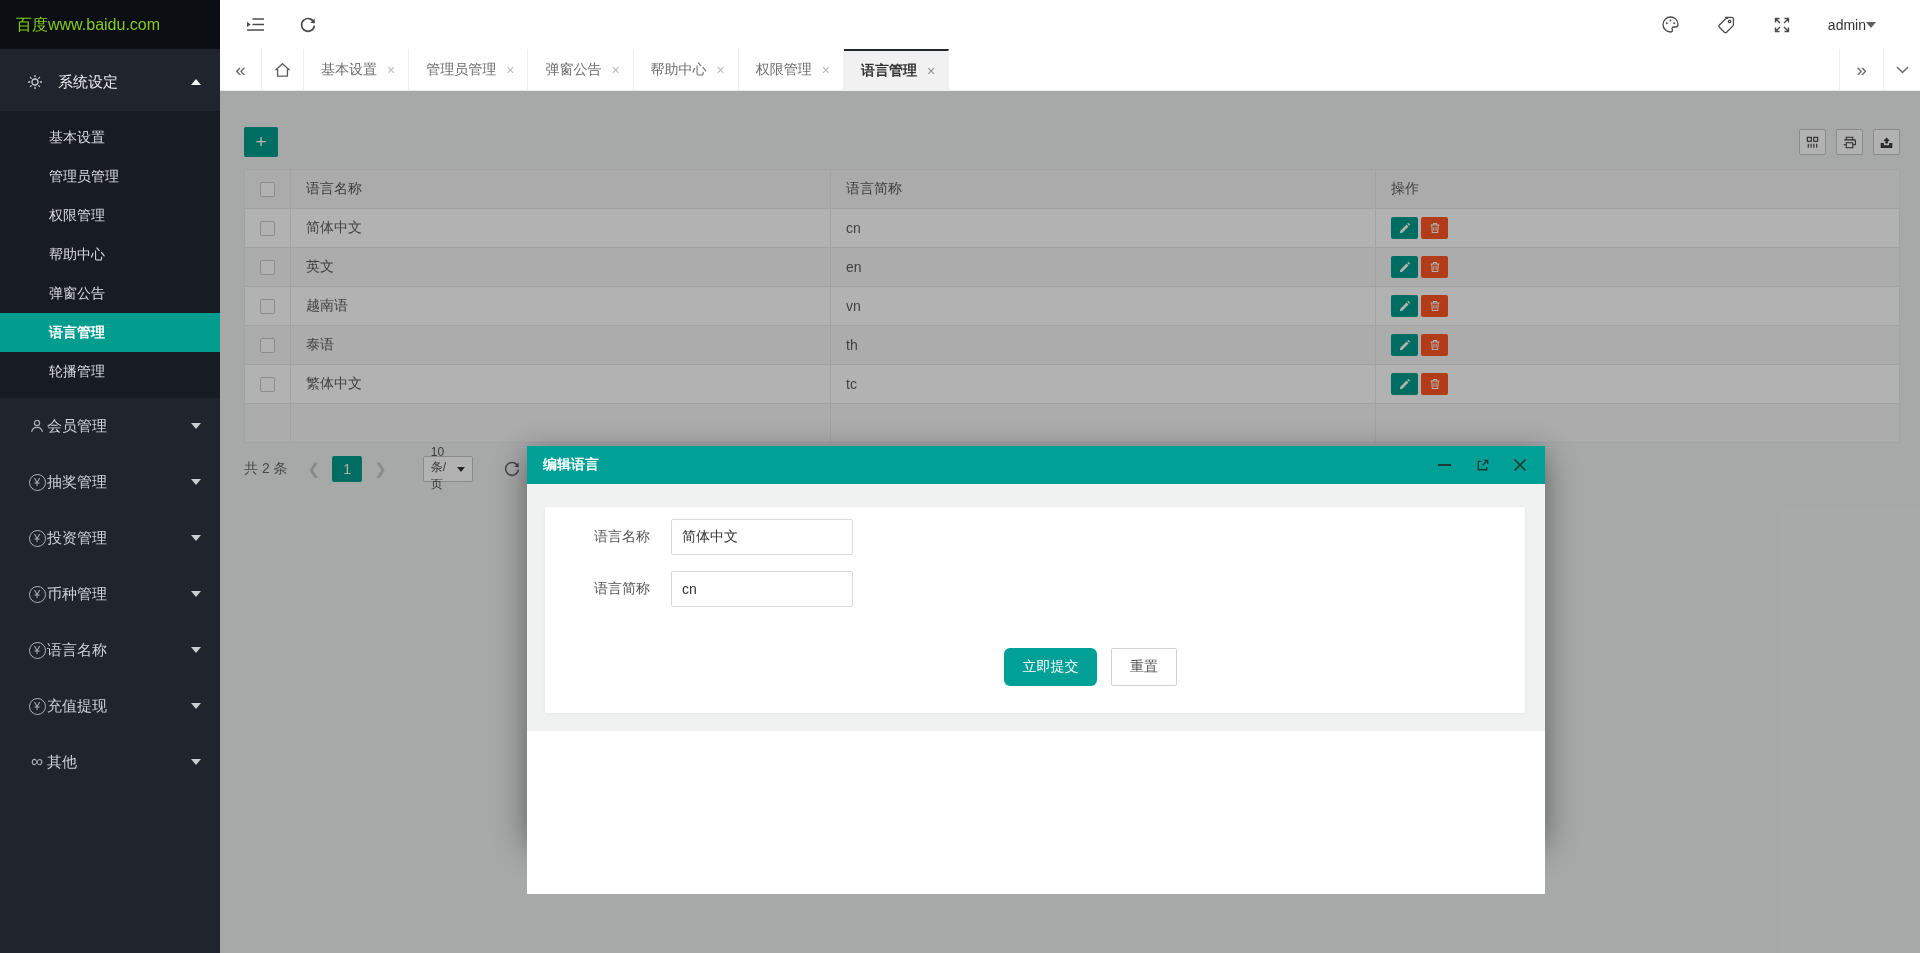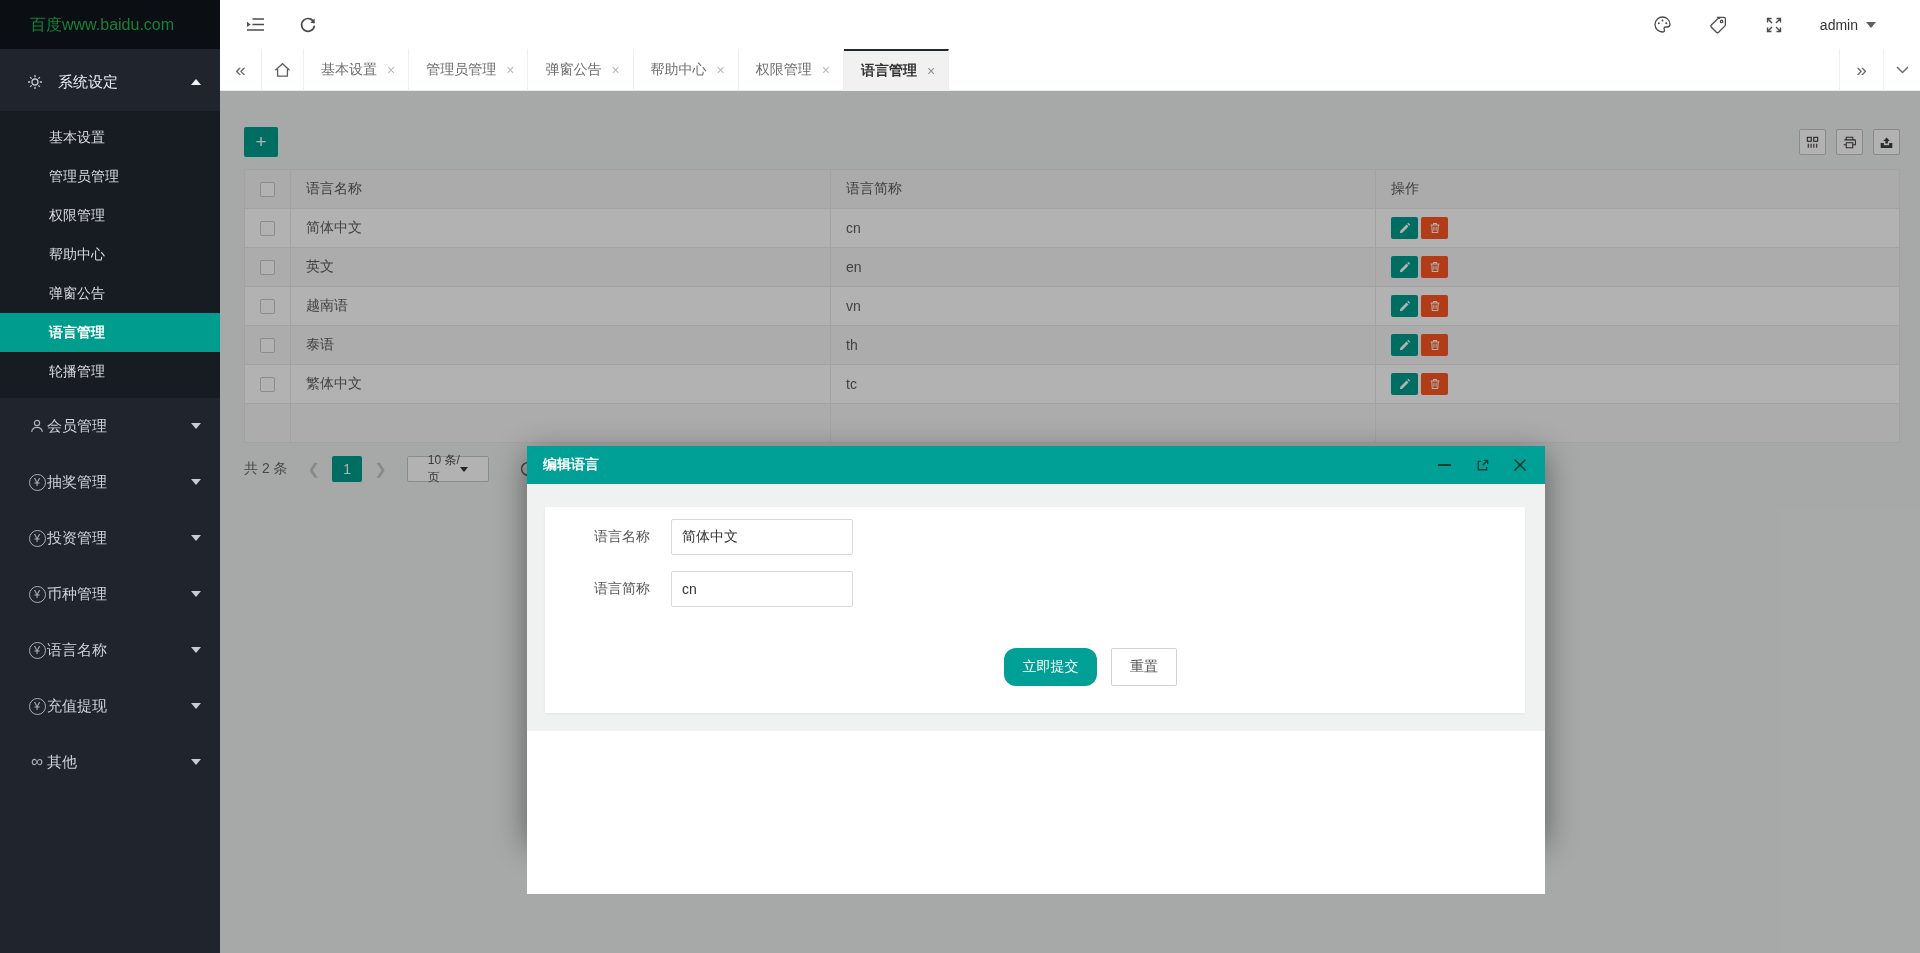--- a/index.html
+++ b/index.html
@@ -2,41 +2,41 @@
 <html lang="zh"><head>
 <meta charset="utf-8">
 <style>
   * { margin:0; padding:0; box-sizing:border-box; }
   html,body { background:#e9e9e9; }
   body { font-family:"Liberation Sans","DejaVu Sans",sans-serif; }
   .stage { position:relative; width:1920px; height:953px; background:#fff; overflow:hidden; }
 
   
   .sidebar { position:absolute; left:0; top:0; width:220px; height:953px; background:#20252d; z-index:70; }
-  .logo { height:49px; line-height:49px; background:#0b0e12; color:#15803d; font-size:16px; padding-left:30px; white-space:nowrap; }
+  .logo { height:49px; line-height:49px; background:#0b0e12; color:#84cc16; font-size:16px; padding-left:16px; white-space:nowrap; }
   .group-header { height:40px; margin-top:13px; display:flex; align-items:center; padding:0 20px 0 27px; color:#eceef0; font-size:15px; cursor:pointer; position:relative; }
   .group-header .g-icon { width:18px; display:flex; color:#c3c8cd; }
   .group-header .g-label { margin-left:13px; }
   .caret-up { position:absolute; right:19px; width:0; height:0; border-left:5px solid transparent; border-right:5px solid transparent; border-bottom:6px solid #f2f3f4; }
   .caret-down { position:absolute; right:19px; width:0; height:0; border-left:5px solid transparent; border-right:5px solid transparent; border-top:6px solid #c8ccd1; }
   .submenu { list-style:none; background:#171b22; padding:7px 0; margin-top:9px; }
   .submenu li { height:39px; line-height:39px; padding-left:49px; font-size:14px; color:#d9dcdf; cursor:pointer; }
   .submenu li.active { background:#009c8e; color:#fff; font-weight:bold; }
   .side-group { height:56px; display:flex; align-items:center; padding:0 20px 0 27px; color:#ced2d6; font-size:15px; position:relative; cursor:pointer; }
   .side-group .g-icon { width:20px; display:flex; justify-content:center; color:#abb1b8; }
   .side-group .g-label { margin-left:0; }
   .yen-circle { width:17px; height:17px; border:1px solid #abb1b8; border-radius:50%; font-size:11px; line-height:15px; text-align:center; color:#abb1b8; }
   .inf { font-size:17px; line-height:14px; color:#abb1b8; }
 
   
   .topbar { position:absolute; left:220px; top:0; width:1700px; height:49px; background:#fff; display:flex; align-items:center; }
   .tb-icon { color:#4c4c4c; display:flex; align-items:center; cursor:pointer; }
   .tb-left { display:flex; align-items:center; gap:34px; margin-left:26px; }
   .tb-right { position:absolute; right:44px; display:flex; align-items:center; gap:37px; }
-  .user-chip { display:flex; align-items:center; gap:8px; font-size:14px; color:#333; cursor:pointer; }
+  .user-chip { display:flex; align-items:center; font-size:14px; color:#333; cursor:pointer; }
   .user-caret { width:0; height:0; border-left:5px solid transparent; border-right:5px solid transparent; border-top:6px solid #5f5f5f; }
 
   
   .tabbar { position:absolute; left:220px; top:49px; width:1700px; height:42px; background:#fff; border-bottom:1px solid #e8e8e8; display:flex; }
   .tab-ctrl { width:42px; height:42px; display:flex; align-items:center; justify-content:center; border-right:1px solid #efefef; color:#6b6b6b; font-size:19px; cursor:pointer; flex:none; }
   .tabs { display:flex; }
   .tab { height:42px; display:flex; align-items:center; padding:0 13px 0 17px; border-right:1px solid #efefef; font-size:14px; color:#6c6c6c; cursor:pointer; white-space:nowrap; }
   .tab .x { margin-left:10px; color:#b9b9b9; font-size:14px; line-height:1; cursor:pointer; }
   .tab.active { background:#f1f1f1; border-top:2px solid #23272f; color:#333; font-weight:bold; }
   .tab.active .x { color:#8f8f8f; font-weight:normal; }
@@ -61,39 +61,39 @@
   .checkbox { display:inline-block; width:15px; height:15px; border:1px solid #c9c9c9; border-radius:2px; background:#fff; vertical-align:middle; cursor:pointer; }
   .ops { display:flex; gap:3px; align-items:center; }
   .op-btn { width:27px; height:22px; border:none; border-radius:2px; display:flex; align-items:center; justify-content:center; cursor:pointer; color:#fff; }
   .op-edit { background:#009c8e; }
   .op-del { background:#ff5722; }
 
   .pagination { margin-top:13px; display:flex; align-items:center; font-size:14px; color:#666; }
   .pg-total { margin-right:14px; }
   .pg-arrow { color:#c4c4c4; font-size:15px; padding:0 6px; cursor:default; }
   .pg-cur { width:30px; height:26px; background:#009c8e; color:#fff; border-radius:2px; display:flex; align-items:center; justify-content:center; margin:0 6px; cursor:pointer; }
-  .pg-size { margin-left:14px; width:82px; height:26px; background:#fff; border:1px solid #c6c6c6; border-radius:2px; display:flex; align-items:center; justify-content:space-between; padding:0 20px; font-size:12px; color:#555; cursor:pointer; }
+  .pg-size { margin-left:30px; width:50px; height:26px; background:#fff; border:1px solid #c6c6c6; border-radius:2px; display:flex; align-items:center; justify-content:space-between; padding:0 7px; font-size:12px; color:#555; cursor:pointer; }
   .pg-size .sel-caret { width:0; height:0; border-left:4px solid transparent; border-right:4px solid transparent; border-top:5px solid #333; }
   .pg-refresh { margin-left:30px; color:#666; display:flex; cursor:pointer; }
 
   
   .dim { position:absolute; left:220px; top:91px; width:1700px; height:862px; background:rgba(0,0,0,0.30); z-index:40; }
   .modal { position:absolute; left:527px; top:446px; width:1018px; height:393px; background:#fff; z-index:60; box-shadow:0 8px 30px rgba(0,0,0,0.45); }
   .modal-header { height:38px; background:#00a096; display:flex; align-items:center; padding:0 16px; }
   .modal-title { color:#fff; font-size:14px; font-weight:bold; }
   .win-ctrls { margin-left:auto; display:flex; align-items:center; gap:20px; color:#1d3b37; }
   .win-btn { display:flex; align-items:center; justify-content:center; width:18px; height:18px; cursor:pointer; }
   .min-bar { width:13px; height:2px; background:#1d3b37; }
   .modal-upper { height:247px; background:#f0f2f2; }
   .form-card { margin:0 20px 0 18px; height:206px; background:#fff; position:relative; top:23px; box-shadow:0 1px 3px rgba(0,0,0,0.06); padding-top:12px; }
   .f-row { display:flex; align-items:center; margin-bottom:16px; }
   .f-label { width:105px; text-align:right; margin-right:21px; font-size:14px; color:#565656; }
   .f-input { width:182px; height:36px; border:1px solid #d9d9d9; border-radius:2px; padding:0 10px; font-size:14px; color:#333; font-family:inherit; background:#fff; }
   .btn-row { display:flex; gap:14px; padding-left:459px; margin-top:41px; }
-  .btn-submit { width:93px; height:38px; background:#00a096; color:#fff; border:none; border-radius:12px; font-size:14px; cursor:pointer; font-family:inherit; }
+  .btn-submit { width:93px; height:38px; background:#00a096; color:#fff; border:none; border-radius:6px; font-size:14px; cursor:pointer; font-family:inherit; }
   .btn-reset { width:66px; height:38px; background:#fff; color:#555; border:1px solid #d2d2d2; border-radius:2px; font-size:14px; cursor:pointer; font-family:inherit; }
   .modal-lower { height:163px; background:#fff; }
 
   svg { display:block; }
 </style>
 </head>
 <body>
 
 <div class="stage">
 

